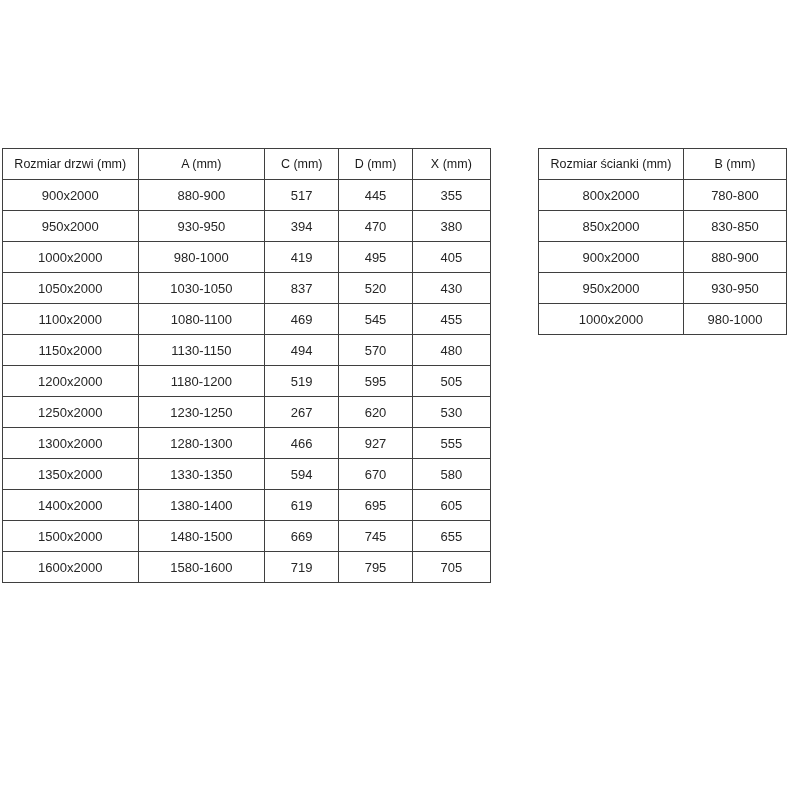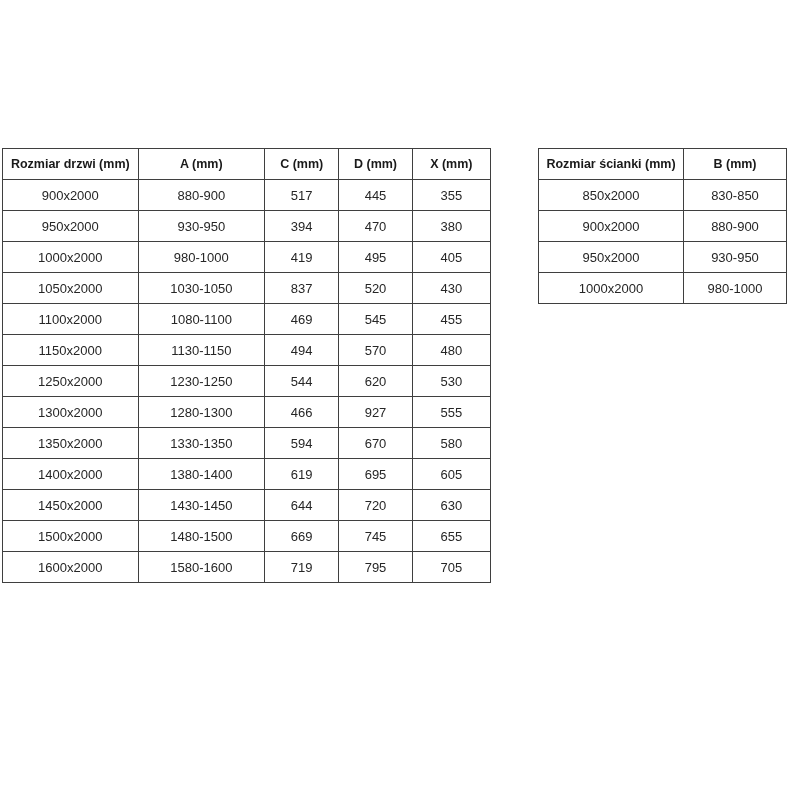--- a/index.html
+++ b/index.html
@@ -28,21 +28,21 @@
     border: 1px solid #3f3f3f;
     text-align: center;
     vertical-align: middle;
     height: 30px;
     padding: 0 2px;
     overflow: hidden;
     white-space: nowrap;
   }
   table.spec th {
     font-size: 12.5px;
-    font-weight: bold;
+    font-weight: normal;
     color: #1a1a1a;
     margin-left: 14px;
   }
   table.spec td {
     font-size: 13px;
     font-weight: normal;
     color: #262626;
   }
   #door-table {
     left: 2px;
@@ -114,23 +114,30 @@
           <td>455</td>
         </tr>
         <tr>
           <td>1150x2000</td>
           <td>1130-1150</td>
           <td>494</td>
           <td>570</td>
           <td>480</td>
         </tr>
         <tr>
+          <td>1200x2000</td>
+          <td>1180-1200</td>
+          <td>519</td>
+          <td>595</td>
+          <td>505</td>
+        </tr>
+        <tr>
           <td>1250x2000</td>
           <td>1230-1250</td>
-          <td>544</td>
+          <td>267</td>
           <td>620</td>
           <td>530</td>
         </tr>
         <tr>
           <td>1300x2000</td>
           <td>1280-1300</td>
           <td>466</td>
           <td>927</td>
           <td>555</td>
         </tr>
@@ -140,27 +147,20 @@
           <td>594</td>
           <td>670</td>
           <td>580</td>
         </tr>
         <tr>
           <td>1400x2000</td>
           <td>1380-1400</td>
           <td>619</td>
           <td>695</td>
           <td>605</td>
-        </tr>
-        <tr>
-          <td>1450x2000</td>
-          <td>1430-1450</td>
-          <td>644</td>
-          <td>720</td>
-          <td>630</td>
         </tr>
         <tr>
           <td>1500x2000</td>
           <td>1480-1500</td>
           <td>669</td>
           <td>745</td>
           <td>655</td>
         </tr>
         <tr>
           <td>1600x2000</td>
@@ -178,20 +178,24 @@
       <col style="width:103px">
     </colgroup>
     <thead>
       <tr>
           <th>Rozmiar ścianki (mm)</th>
           <th>B (mm)</th>
         </tr>
     </thead>
     <tbody>
         <tr>
+          <td>800x2000</td>
+          <td>780-800</td>
+        </tr>
+        <tr>
           <td>850x2000</td>
           <td>830-850</td>
         </tr>
         <tr>
           <td>900x2000</td>
           <td>880-900</td>
         </tr>
         <tr>
           <td>950x2000</td>
           <td>930-950</td>

